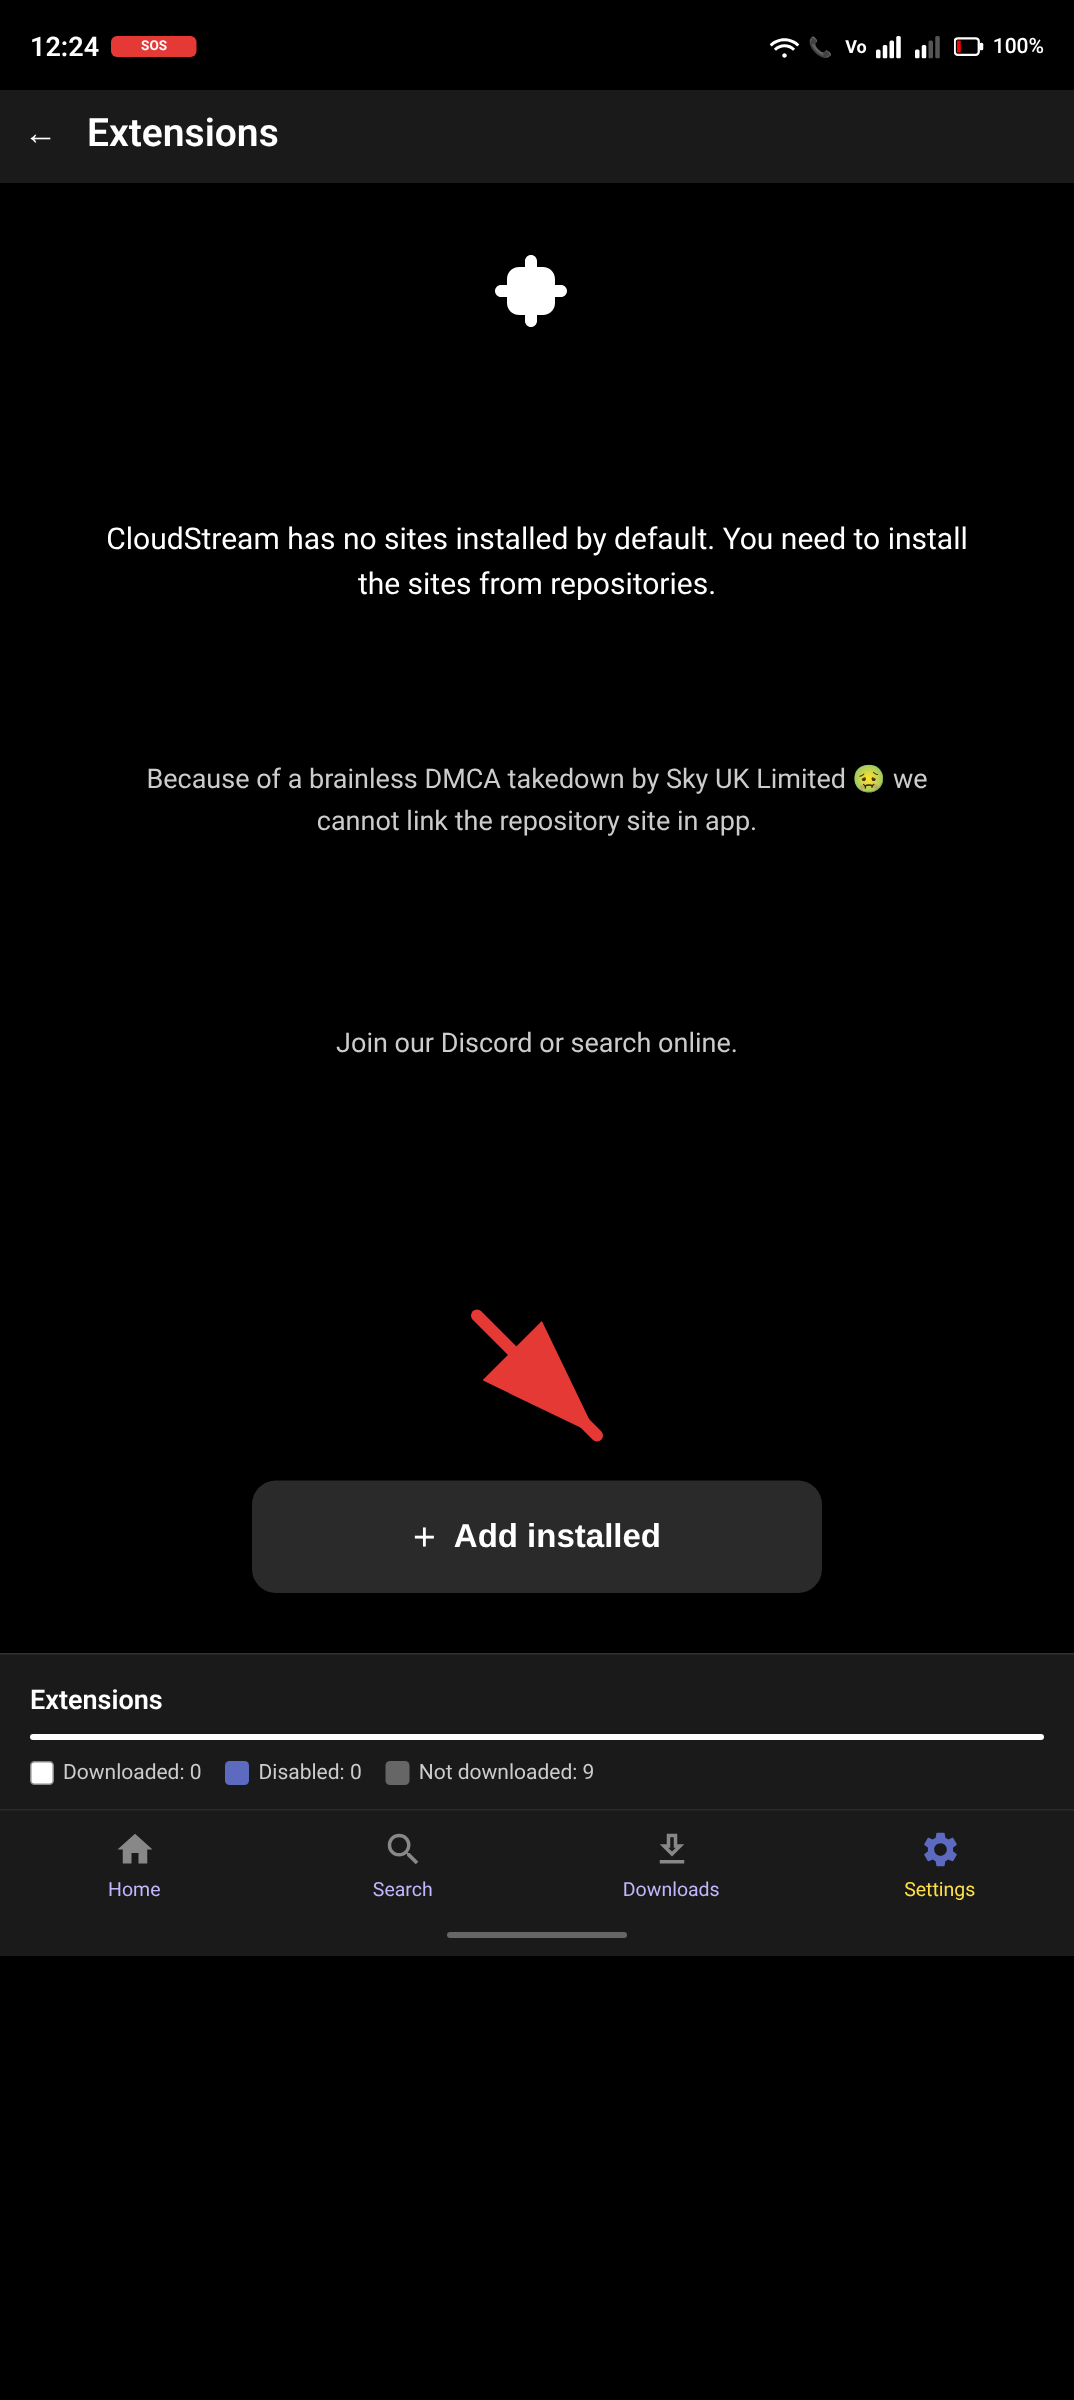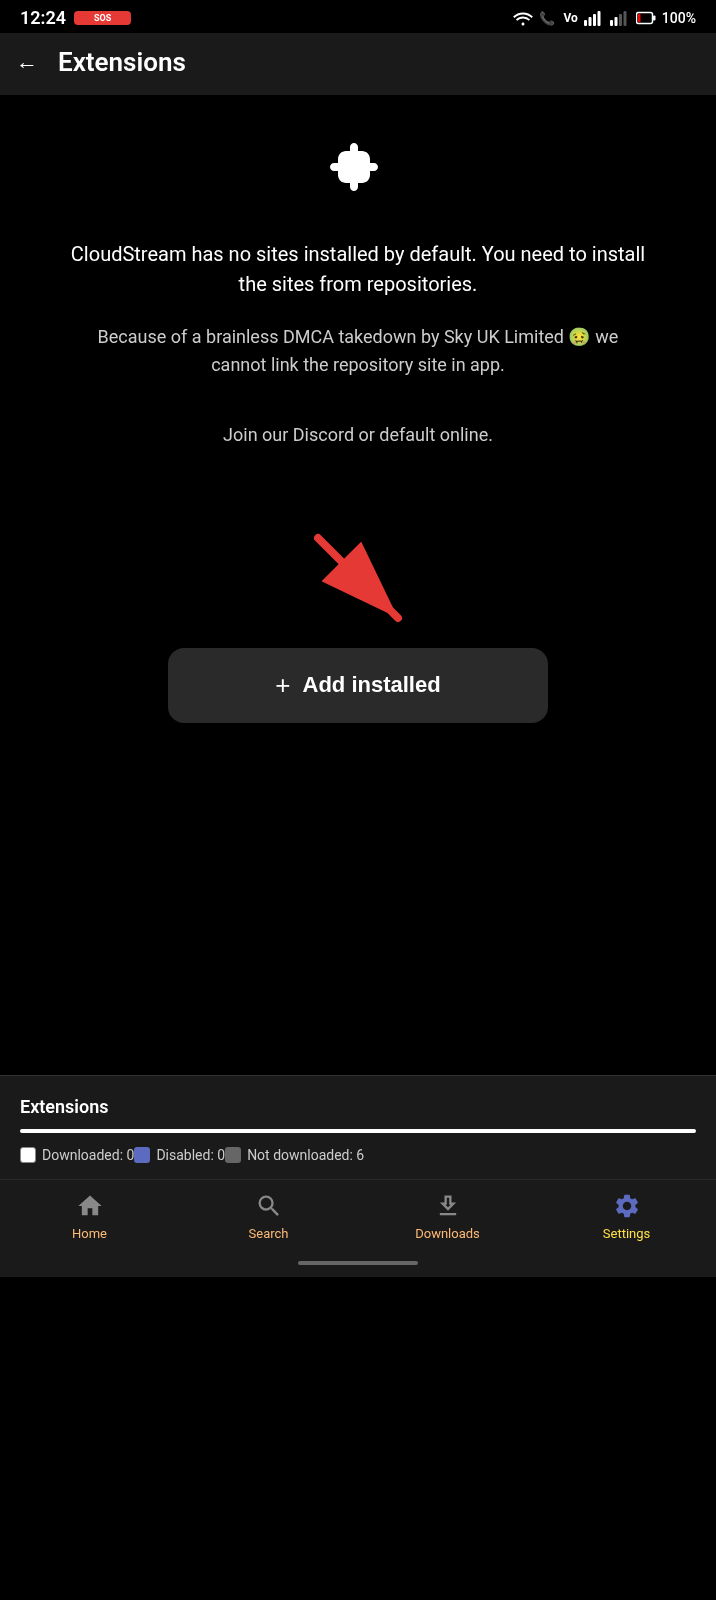--- a/index.html
+++ b/index.html
@@ -13,21 +13,21 @@
       overflow-x: hidden;
     }
 
     
     .status-bar {
       display: flex;
       justify-content: space-between;
       align-items: center;
       padding: 10px 20px 8px 20px;
       background: #000;
-      height: 33px;
+      height: 60px;
     }
     .status-left {
       display: flex;
       align-items: center;
       gap: 8px;
     }
     .status-time {
       font-size: 18px;
       font-weight: 600;
       color: #fff;
@@ -72,21 +72,21 @@
       color: #fff;
     }
 
     
     .main-content {
       background: #000;
       min-height: 980px;
       display: flex;
       flex-direction: column;
       align-items: center;
-      justify-content: flex-start;
+      justify-content: space-between;
       padding: 40px 30px;
       text-align: center;
     }
 
     .description-text {
       font-size: 20px;
       line-height: 1.5;
       color: #fff;
       margin-bottom: 24px;
       max-width: 600px;
@@ -154,20 +154,21 @@
     .progress-bar {
       width: 100%;
       height: 4px;
       background: #fff;
       border-radius: 2px;
       margin-bottom: 14px;
     }
     .legend-row {
       display: flex;
       align-items: center;
+      gap: 16px;
       font-size: 14px;
       color: #ccc;
     }
     .legend-item {
       display: flex;
       align-items: center;
       gap: 6px;
     }
     .legend-dot {
       width: 16px;
@@ -190,21 +191,21 @@
     .nav-item {
       display: flex;
       flex-direction: column;
       align-items: center;
       gap: 6px;
       cursor: pointer;
       flex: 1;
     }
     .nav-label {
       font-size: 13px;
-      color: #fdba74;
+      color: #c4b5fd;
     }
     .nav-label.active {
       color: #fde047;
     }
 
     
     .bottom-indicator {
       background: #1a1a1a;
       display: flex;
       justify-content: center;
@@ -275,21 +276,21 @@
   <div class="puzzle-svg">
     <svg width="72" height="72" viewBox="0 0 72 72" fill="white" xmlns="http://www.w3.org/2000/svg">
       <path d="M52 28h-4v-4c0-4.42-3.58-8-8-8h-4v-4c0-2.21-1.79-4-4-4s-4 1.79-4 4v4h-4c-4.42 0-8 3.58-8 8v4h-4c-2.21 0-4 1.79-4 4s1.79 4 4 4h4v4c0 4.42 3.58 8 8 8h4v4c0 2.21 1.79 4 4 4s4-1.79 4-4v-4h4c4.42 0 8-3.58 8-8v-4h4c2.21 0 4-1.79 4-4s-1.79-4-4-4z"></path>
     </svg>
   </div>
 
   <p class="description-text">CloudStream has no sites installed by default. You need to install the sites from repositories.</p>
 
   <p class="dmca-text">Because of a brainless DMCA takedown by Sky UK Limited 🤢 we cannot link the repository site in app.</p>
 
-  <p class="discord-text">Join our Discord or default online.</p>
+  <p class="discord-text">Join our Discord or search online.</p>
 
   <div class="arrow-btn-section">
 
     <div style="width:100%;display:flex;justify-content:center;margin-bottom:10px;position:relative;height:110px;">
       <svg width="180" height="110" viewBox="0 0 180 110">
         <defs>
           <marker id="arrowhead" markerWidth="10" markerHeight="7" refX="10" refY="3.5" orient="auto">
             <polygon points="0 0, 10 3.5, 0 7" fill="#e53935"></polygon>
           </marker>
         </defs>
@@ -312,21 +313,21 @@
     <div class="legend-item">
       <div class="legend-dot dot-white"></div>
       <span>Downloaded: 0</span>
     </div>
     <div class="legend-item">
       <div class="legend-dot dot-blue"></div>
       <span>Disabled: 0</span>
     </div>
     <div class="legend-item">
       <div class="legend-dot dot-gray"></div>
-      <span>Not downloaded: 6</span>
+      <span>Not downloaded: 9</span>
     </div>
   </div>
 </div>
 
 <div class="bottom-nav">
 
   <div class="nav-item">
     <svg width="28" height="28" viewBox="0 0 24 24" fill="#888">
       <path d="M10 20v-6h4v6h5v-8h3L12 3 2 12h3v8z"></path>
     </svg>

